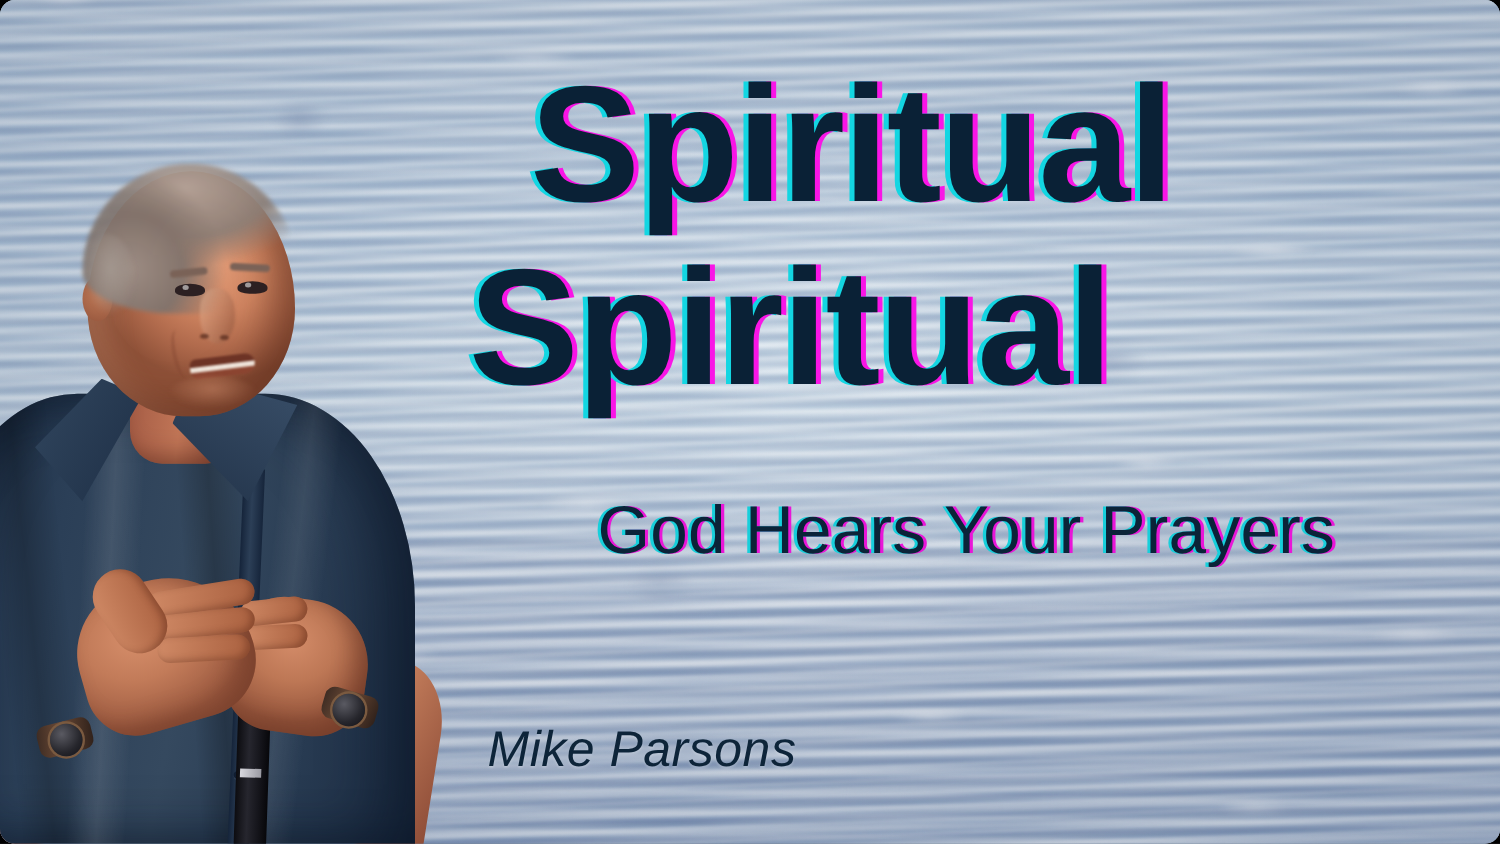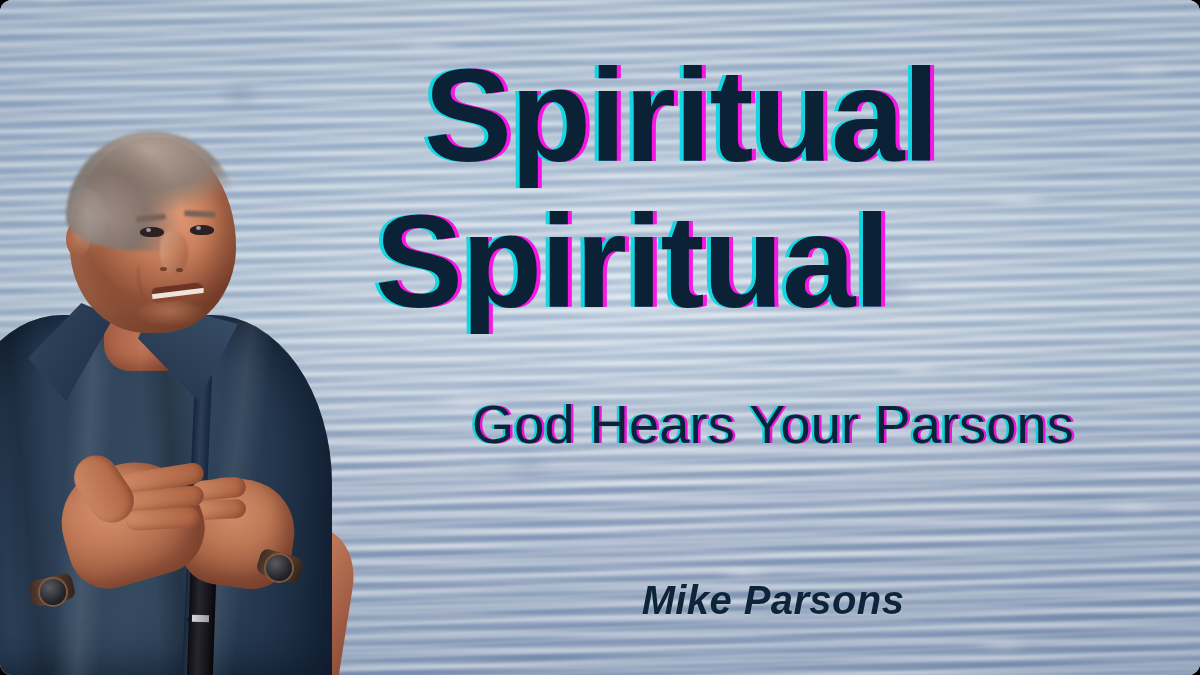--- a/index.html
+++ b/index.html
@@ -307,25 +307,25 @@
     line-height:1.12;
     letter-spacing:.004em;
     color:#0b2338;
     text-shadow:
       -2.5px 0 0 #17cfdb,
        2.5px 0 0 #e916d8;
   }
   .subtitle span{ display:block; }
 
   .author{
-    position:absolute; left:48px; top:578px;
-    width:790px; text-align:center;
+    position:absolute; left:60px; top:578px;
+    width:790px; 
     font-size:40px;
     font-style:italic;
-    font-weight:700;
+    font-weight:400;
     letter-spacing:.01em;
     color:#0d2439;
     text-shadow:0 1px 2px rgba(255,255,255,.22);
   }
 </style>
 </head>
 <body>
 
 <div class="thumbnail">
 
@@ -398,19 +398,19 @@
     <div class="sp-watch-face" style="left:280px; bottom:94px"></div>
   </div>
 
   <div class="text-area">
 
     <div class="title-line" id="title1">Spiritual</div>
 
     <div class="title-line" id="title2">Spiritual</div>
 
     <div class="subtitle">
-      <span>God Hears Your Parsons</span>
+      <span>God Hears Your Prayers</span>
     </div>
 
     <div class="author">Mike Parsons</div>
   </div>
 
 </div>
 
 </body></html>

